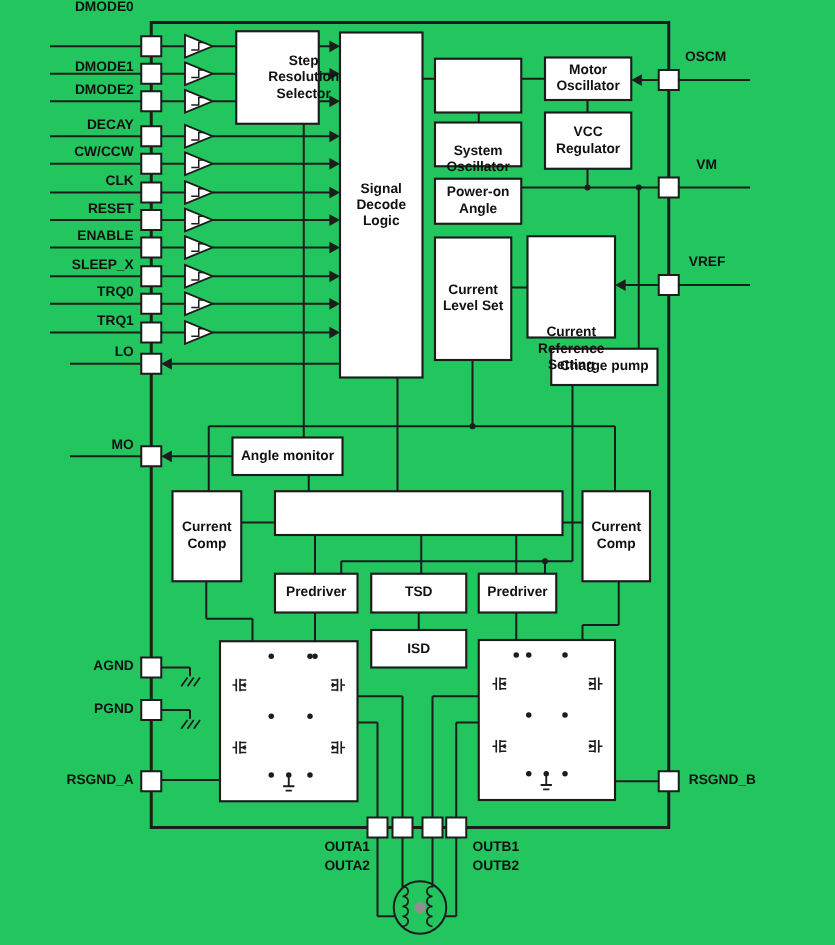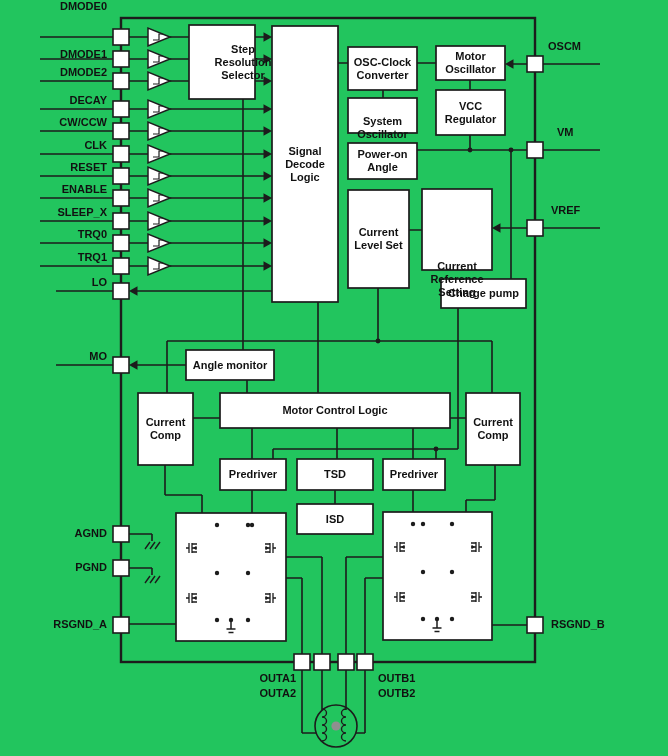--- a/index.html
+++ b/index.html
@@ -223,30 +223,28 @@
   <div class="lbl" style="left:551px;top:204px;">VREF</div>
   <div class="lbl" style="left:551px;top:618px;">RSGND_B</div>
 
   <div class="lbl r" style="left:216px;top:672px;width:80px;">OUTA1</div>
   <div class="lbl r" style="left:216px;top:687px;width:80px;">OUTA2</div>
   <div class="lbl" style="left:378px;top:672px;">OUTB1</div>
   <div class="lbl" style="left:378px;top:687px;">OUTB2</div>
 
   <div class="blk" style="left:189px;top:25px;width:76px;height:74px;white-space:normal;margin-left:16px;">Step Resolution Selector</div>
   <div class="blk" style="left:272px;top:26px;width:66px;height:276px;white-space:normal;border-radius:26px;">Signal Decode Logic</div>
-  <div class="blk" style="left:348px;top:47px;width:69px;height:43px;white-space:normal;">OSC-Clock Converter</div>
   <div class="blk" style="left:436px;top:46px;width:69px;height:34px;white-space:normal;">Motor Oscillator</div>
   <div class="blk" style="left:348px;top:110px;width:69px;height:35px;white-space:normal;">System Oscillator</div>
   <div class="blk" style="left:436px;top:90px;width:69px;height:45px;white-space:normal;">VCC Regulator</div>
   <div class="blk" style="left:348px;top:143px;width:69px;height:36px;white-space:normal;">Power-on Angle</div>
   <div class="blk" style="left:348px;top:190px;width:61px;height:98px;white-space:normal;">Current Level Set</div>
   <div class="blk" style="left:422px;top:200px;width:70px;height:71px;white-space:normal;margin-top:44px;">Current Reference Setting</div>
   <div class="blk" style="left:441px;top:279px;width:85px;height:29px;">Charge pump</div>
   <div class="blk" style="left:186px;top:350px;width:88px;height:30px;">Angle monitor</div>
-  <div class="blk" style="left:220px;top:393px;width:230px;height:35px;">Motor Control Logic</div>
   <div class="blk" style="left:138px;top:393px;width:55px;height:72px;white-space:normal;">Current Comp</div>
   <div class="blk" style="left:466px;top:393px;width:54px;height:72px;white-space:normal;">Current Comp</div>
   <div class="blk" style="left:220px;top:459px;width:66px;height:31px;">Predriver</div>
   <div class="blk" style="left:297px;top:459px;width:76px;height:31px;">TSD</div>
   <div class="blk" style="left:383px;top:459px;width:62px;height:31px;">Predriver</div>
   <div class="blk" style="left:297px;top:504px;width:76px;height:30px;">ISD</div>
 
 </div>
 
 </body></html>

